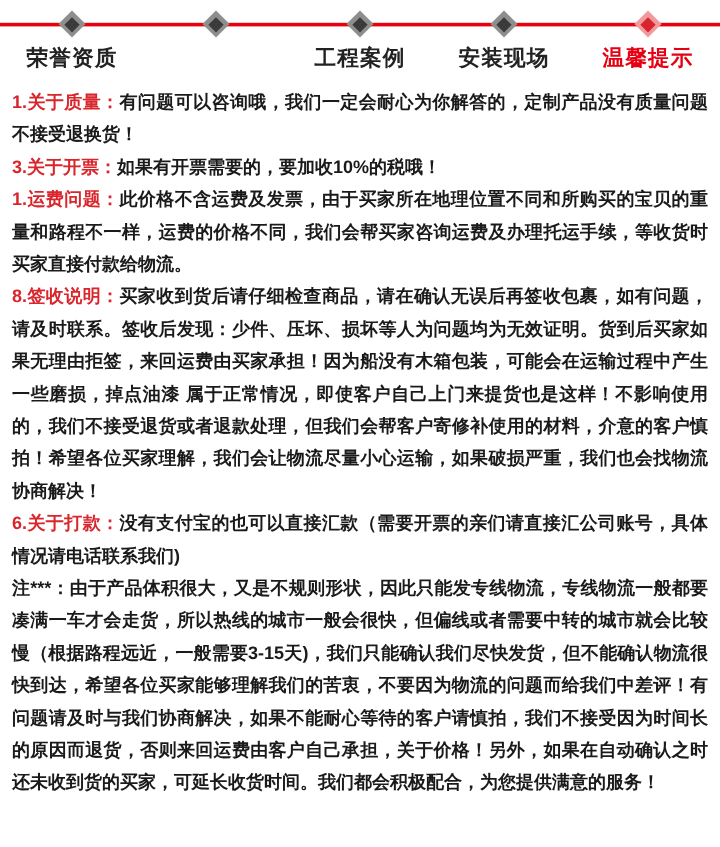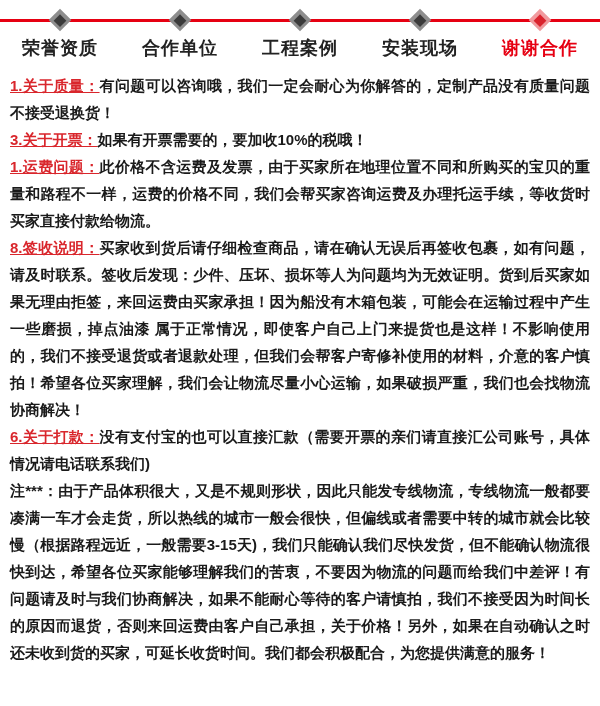--- a/index.html
+++ b/index.html
@@ -80,21 +80,21 @@
   .notices {
     padding: 10px 10px 0 10px;
   }
   .notice {
     font-size: 15px;
     line-height: 27px;
     font-weight: bold;
     color: var(--text-black);
     text-align: justify;
   }
-  .notice-label.red { color: var(--text-red); text-decoration: underline; }
+  .notice-label.red { color: var(--text-red); }
   .notice-label { white-space: nowrap; }
 </style>
 </head>
 <body>
 
 <div class="page">
 
   <div class="nav">
     <div class="nav-line"></div>
     <div class="nav-items" id="nav-items">
@@ -102,42 +102,41 @@
     <span class="diamond">
       <span class="diamond-inner"></span>
     </span>
     <span class="nav-label">荣誉资质</span>
   </div>
 
   <div class="nav-item">
     <span class="diamond">
       <span class="diamond-inner"></span>
     </span>
-    <span class="nav-label">合作单位</span>
   </div>
 
   <div class="nav-item">
     <span class="diamond">
       <span class="diamond-inner"></span>
     </span>
     <span class="nav-label">工程案例</span>
   </div>
 
   <div class="nav-item">
     <span class="diamond">
       <span class="diamond-inner"></span>
     </span>
     <span class="nav-label">安装现场</span>
   </div>
 
   <div class="nav-item active">
     <span class="diamond">
       <span class="diamond-inner"></span>
     </span>
-    <span class="nav-label">谢谢合作</span>
+    <span class="nav-label">温馨提示</span>
   </div>
 </div>
   </div>
 
   <div class="notices" id="notices">
   <p class="notice"><span class="notice-label red">1.关于质量：</span><span class="notice-text">有问题可以咨询哦，我们一定会耐心为你解答的，定制产品没有质量问题不接受退换货！</span></p>
 
 
   <p class="notice"><span class="notice-label red">3.关于开票：</span><span class="notice-text">如果有开票需要的，要加收10%的税哦！</span></p>
 

